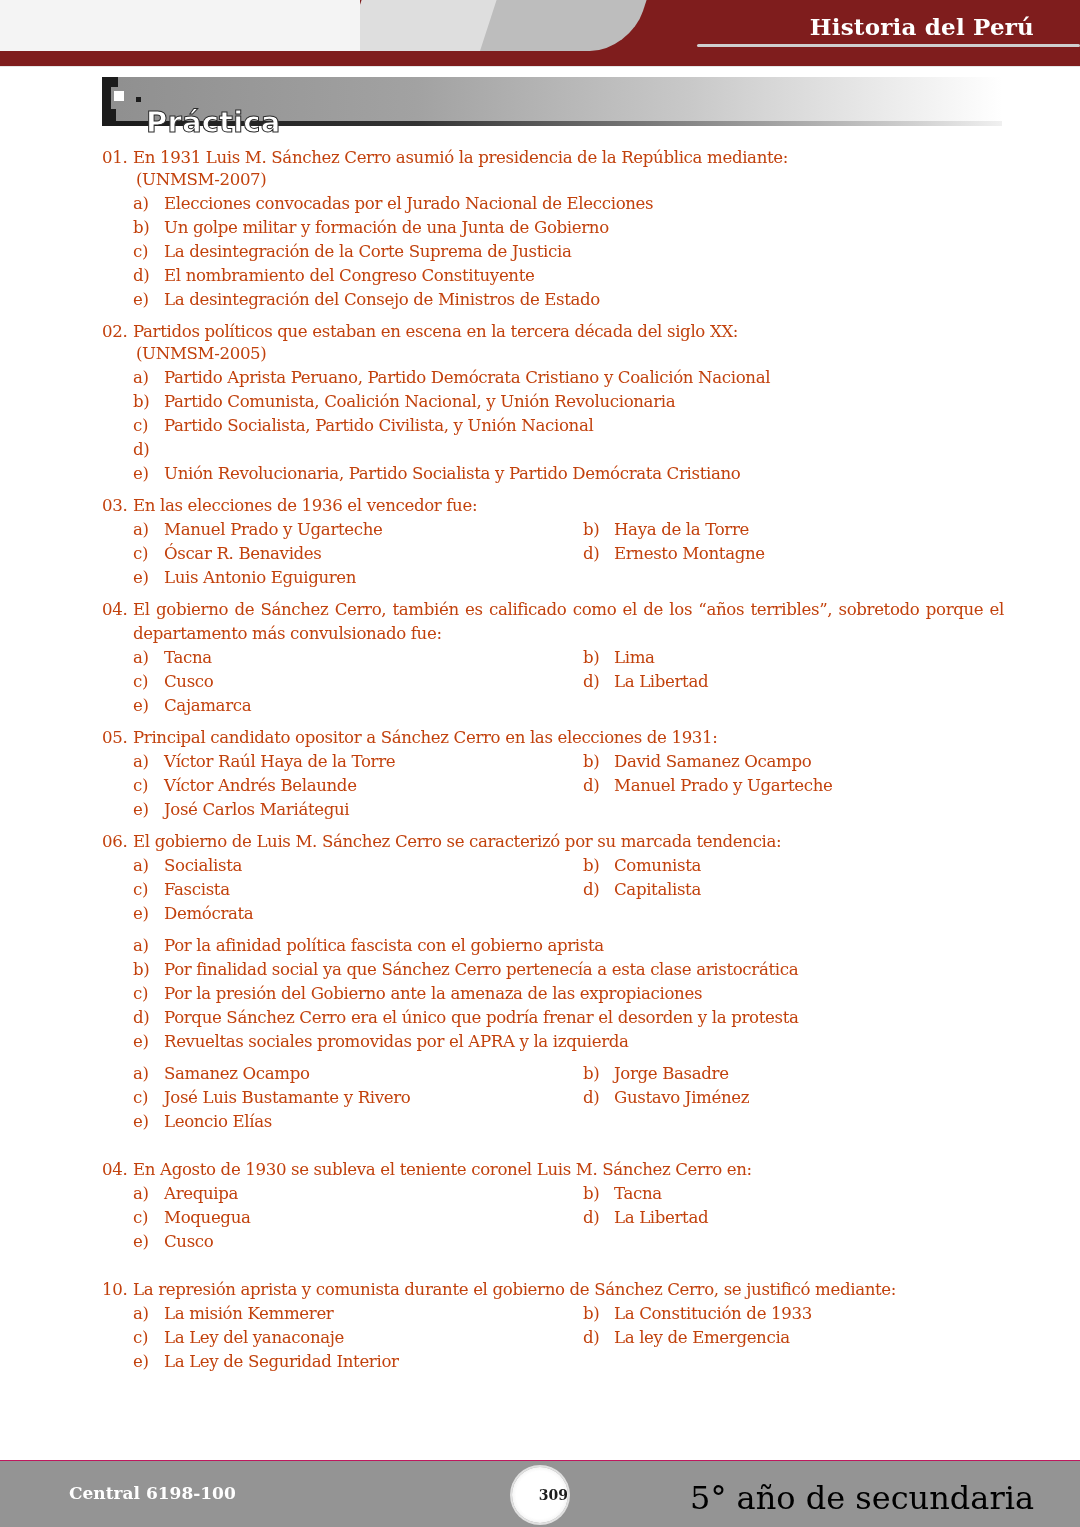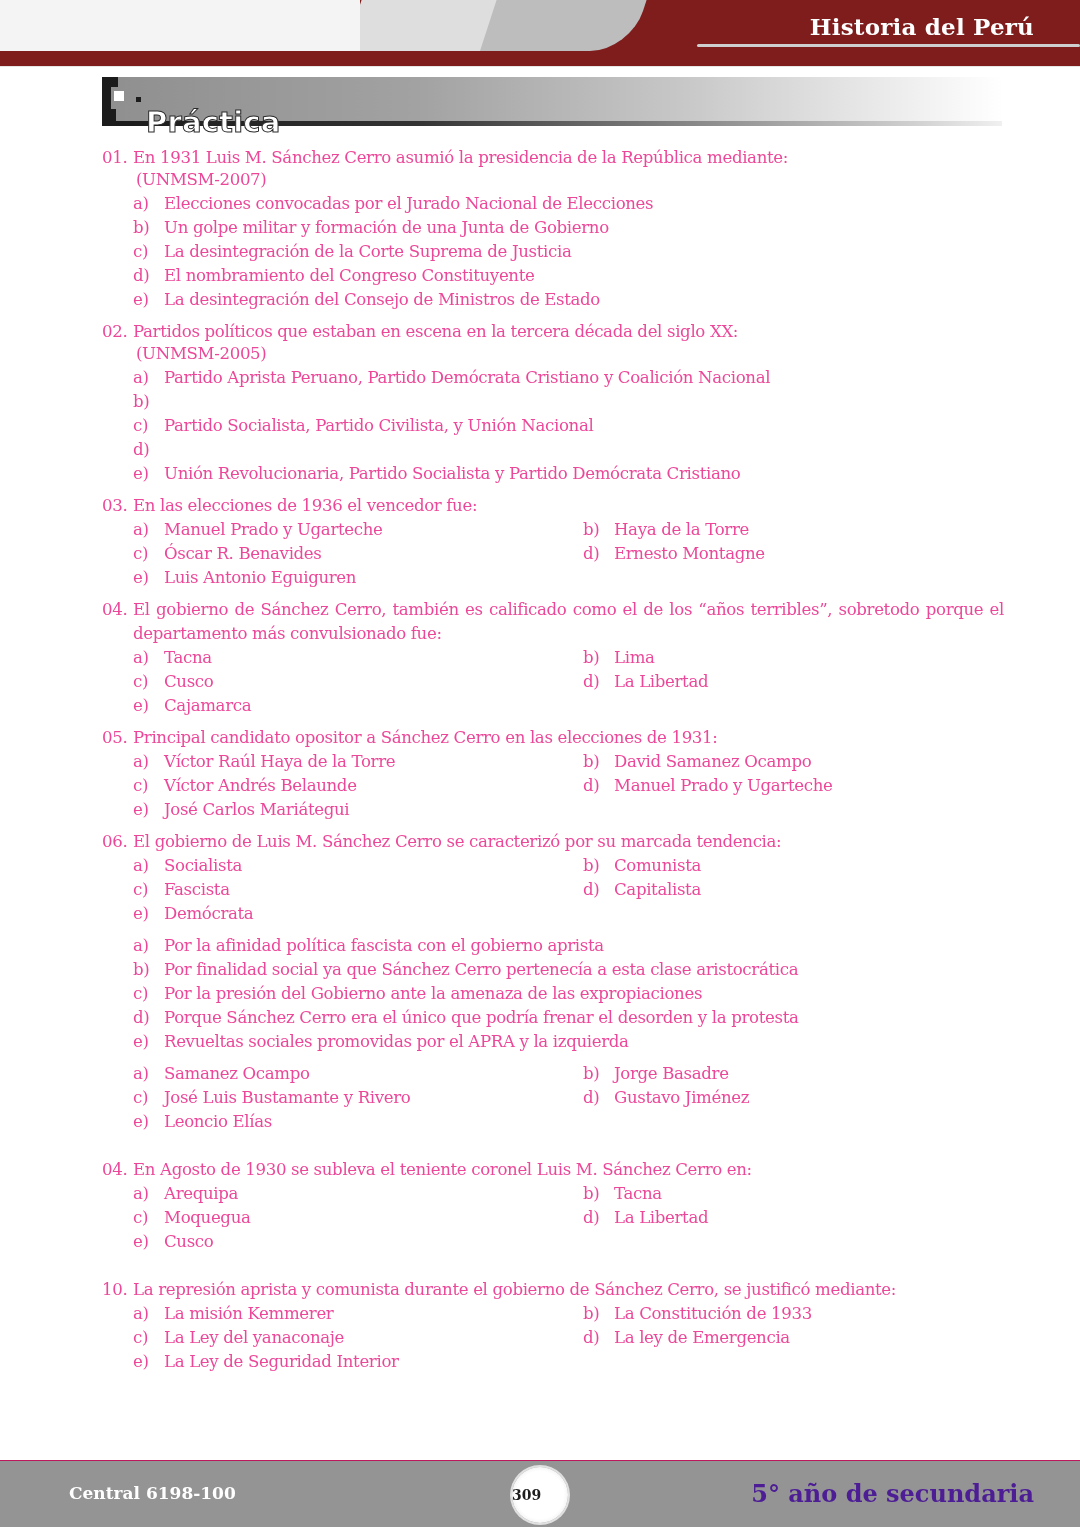--- a/index.html
+++ b/index.html
@@ -143,21 +143,21 @@
     
     .content {
       position: absolute;
       left: 102px;
       top: 146px;
       width: 902px;
       font-size: 16.6px;
       line-height: 24px;
       font-family: "DejaVu Serif", "Liberation Serif", serif;
       letter-spacing: -0.35px;
-      color: #ec4899;
+      color: #c2410c;
     }
     .question {
       margin-bottom: 8px;
     }
     .question.gap-lg { margin-bottom: 24px; }
     .q-stem {
       display: flex;
     }
     .q-num {
       width: 31px;
@@ -206,36 +206,36 @@
       font-family: "DejaVu Serif", "Liberation Serif", serif;
       font-weight: bold;
       font-size: 17px;
       color: #ffffff;
     }
     .footer .right {
       position: absolute;
       right: 46px;
       top: 18px;
       font-family: "DejaVu Serif", "Liberation Serif", serif;
-      font-weight: bold;
-      font-size: 24px;
-      color: #4c1d95;
+      font-weight: normal;
+      font-size: 32px;
+      color: #000000;
     }
     .footer .page-badge {
       position: absolute;
       left: 512px;
       top: 6px;
       width: 56px;
       height: 56px;
       border-radius: 50%;
       background: radial-gradient(circle, #ffffff 0%, #ffffff 60%, #ececec 80%, #d6d6d6 100%);
       box-shadow: 0 0 0 2px #e0e0e0;
       display: flex;
       align-items: center;
-      justify-content: flex-start;
+      justify-content: flex-end;
     }
     .footer .page-num {
       font-family: "DejaVu Serif", "Liberation Serif", serif;
       font-weight: bold;
       font-size: 14px;
       color: #1d1d1d;
     }
   </style>
 </head>
 <body>
@@ -296,20 +296,21 @@
         <span class="q-text">Partidos políticos que estaban en escena en la tercera década del siglo XX:</span>
       </div>
       <div class="q-source">(UNMSM-2005)</div>
       <div class="options single">
         <div class="opt">
           <span class="opt-letter">a)</span>
           <span class="opt-text">Partido Aprista Peruano, Partido Demócrata Cristiano y Coalición Nacional</span>
         </div>
         <div class="opt">
           <span class="opt-letter">b)</span>
+          <span class="opt-text">Partido Comunista, Coalición Nacional, y Unión Revolucionaria</span>
         </div>
         <div class="opt">
           <span class="opt-letter">c)</span>
           <span class="opt-text">Partido Socialista, Partido Civilista, y Unión Nacional</span>
         </div>
         <div class="opt">
           <span class="opt-letter">d)</span>
         </div>
         <div class="opt">
           <span class="opt-letter">e)</span>

